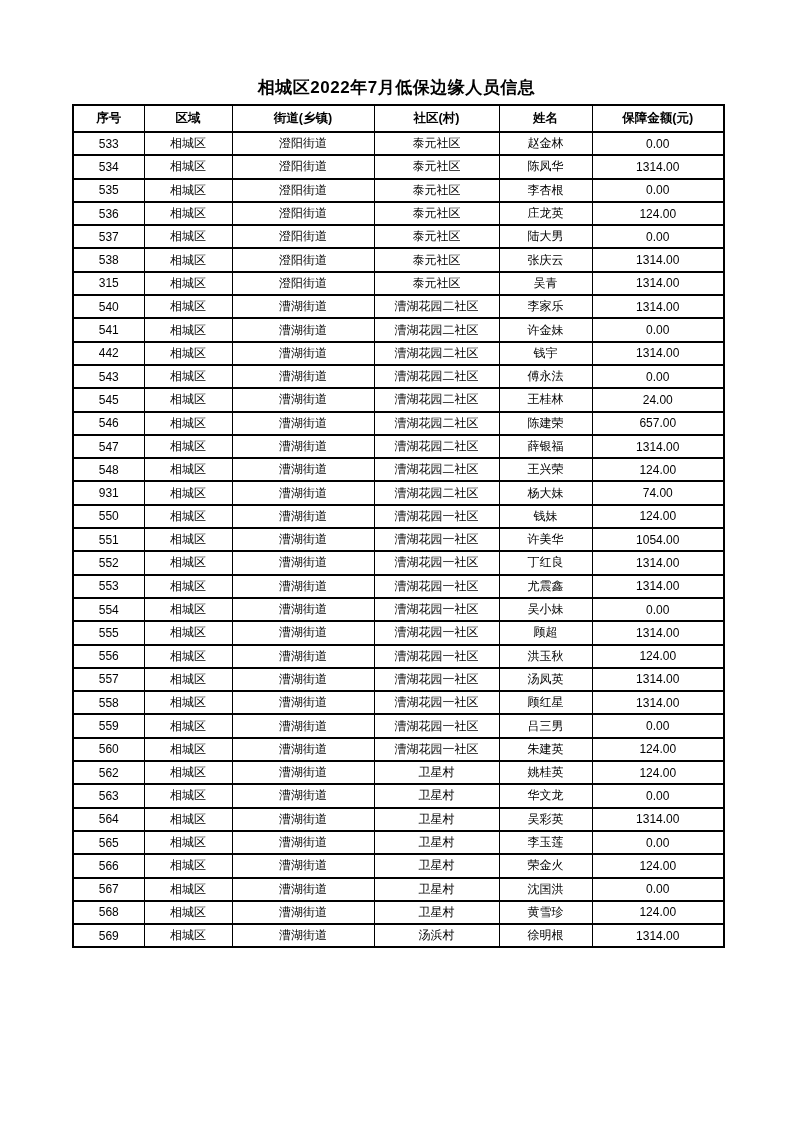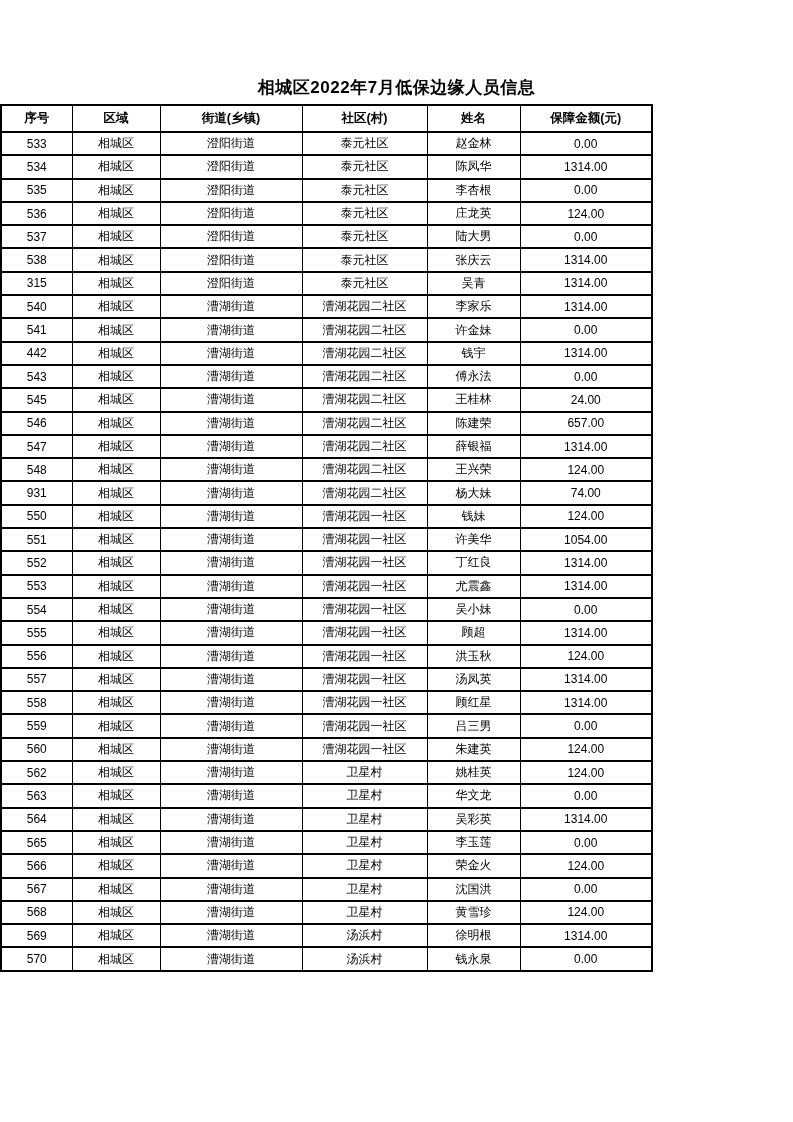--- a/index.html
+++ b/index.html
@@ -19,20 +19,21 @@
   .doc-title {
     margin: 0;
     padding-top: 78px;
     text-align: center;
     font-size: 17px;
     line-height: 20px;
     font-weight: bold;
     letter-spacing: 0.5px;
   }
   table.benefit-table {
+    margin-left: 72px;
     margin-top: 6px;
     width: 651px;
     border-collapse: collapse;
     table-layout: fixed;
     border: 2px solid #000;
   }
   col.c1 { width: 71px; }
   col.c2 { width: 88px; }
   col.c3 { width: 142px; }
   col.c4 { width: 125px; }
@@ -366,24 +367,16 @@
           <td>124.00</td>
         </tr>
         <tr>
           <td>569</td>
           <td>相城区</td>
           <td>漕湖街道</td>
           <td>汤浜村</td>
           <td>徐明根</td>
           <td>1314.00</td>
         </tr>
-        <tr>
-          <td>570</td>
-          <td>相城区</td>
-          <td>漕湖街道</td>
-          <td>汤浜村</td>
-          <td>钱永泉</td>
-          <td>0.00</td>
-        </tr>
       </tbody>
   </table>
 
 </div>
 
 </body></html>

